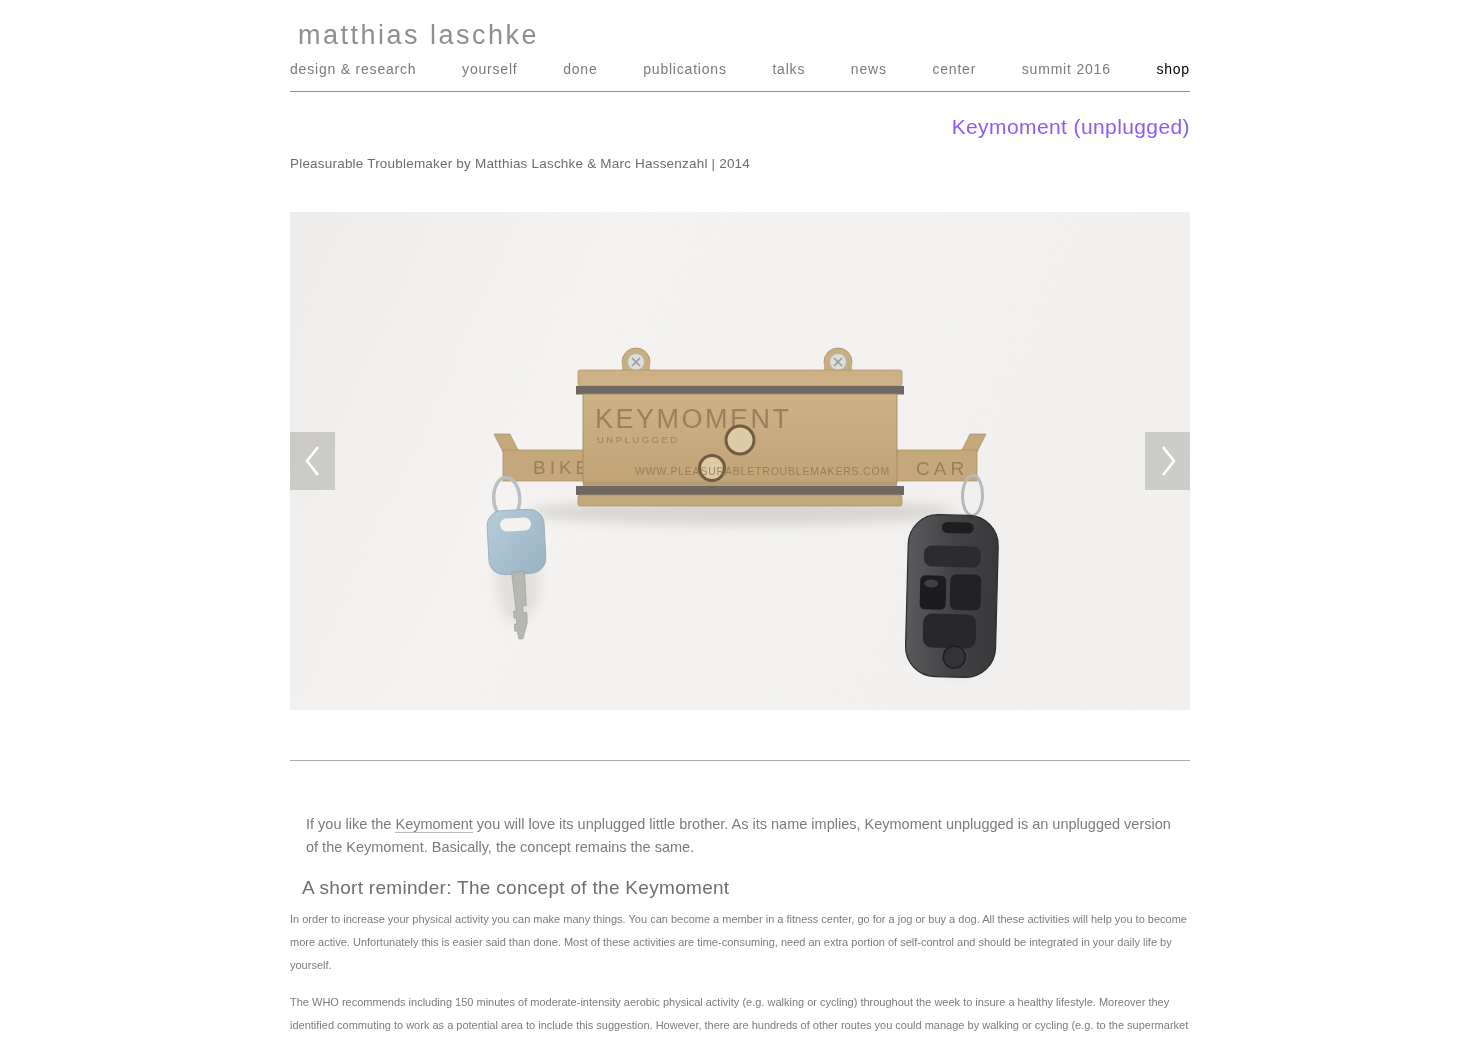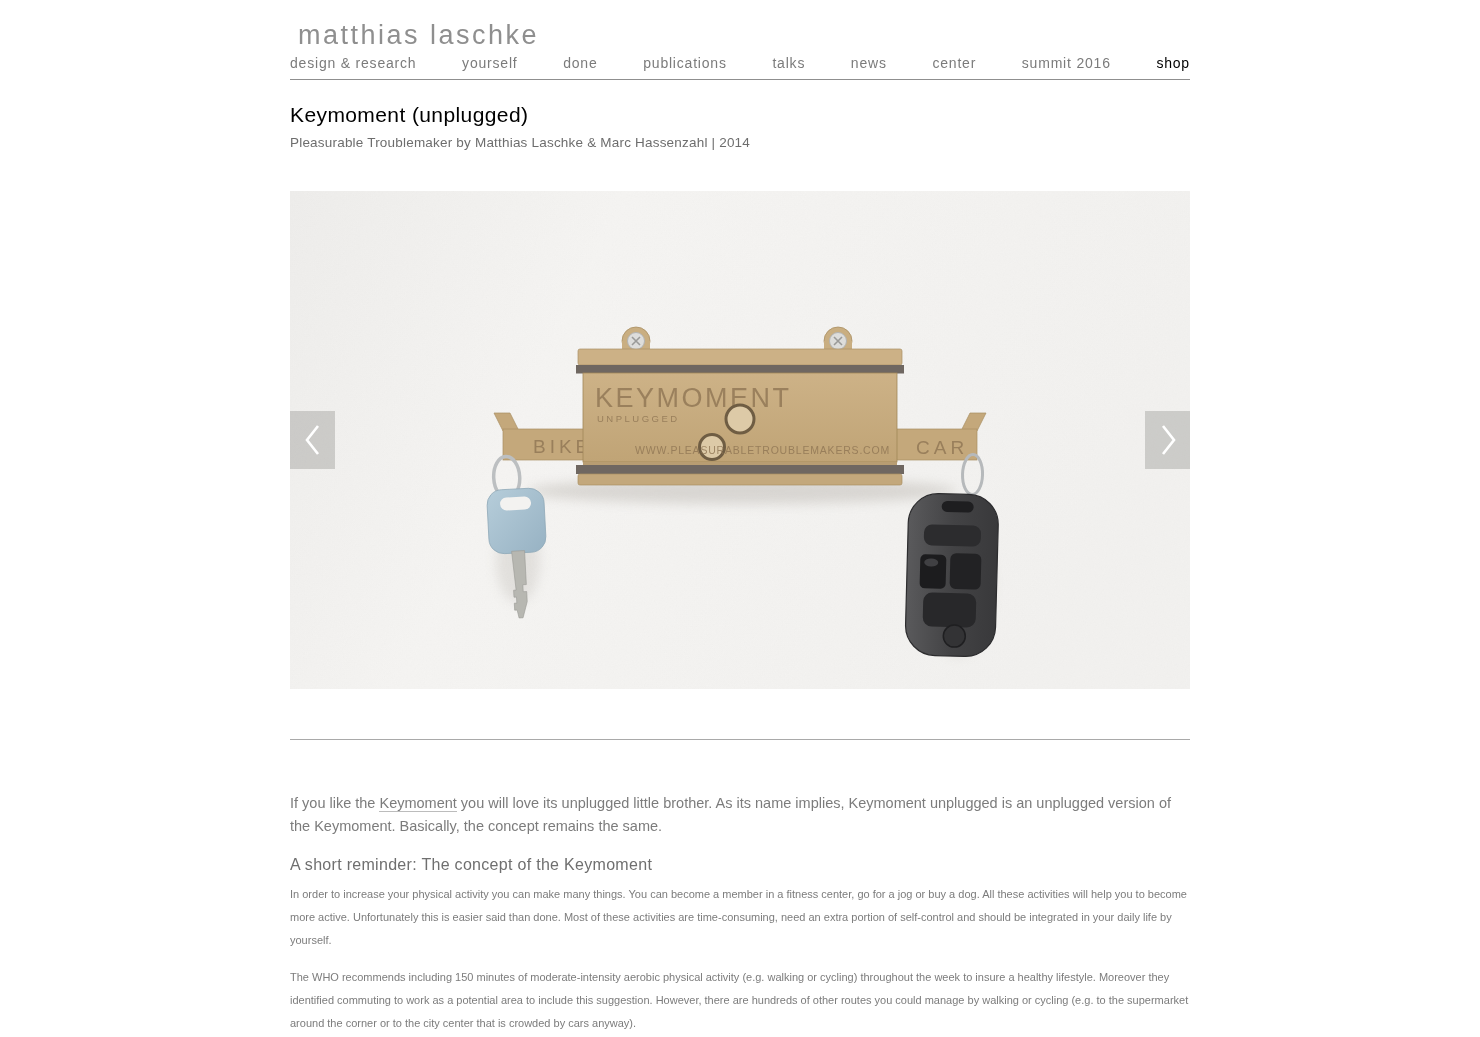--- a/index.html
+++ b/index.html
@@ -18,44 +18,45 @@
     font-size: 27px;
     font-weight: 400;
     color: #8f8f8f;
     letter-spacing: 2.5px;
     cursor: pointer;
   }
   .main-nav {
     display: flex;
     justify-content: space-between;
     align-items: baseline;
-    margin-top: 4px;
-    padding-bottom: 8px;
+    margin-top: 10px;
+    padding-bottom: 14px;
     border-bottom: 1px solid #8f8f8f;
   }
   .nav-link {
     font-size: 14px;
     color: #7b7b7b;
     letter-spacing: 0.8px;
     text-decoration: none;
     cursor: pointer;
     white-space: nowrap;
   }
   .nav-link.active { color: #000000; }
 
   
   .page-title {
     margin: 23px 0 0;
     font-size: 21px;
     font-weight: 400;
-    color: #000000;
+    color: #8b5cf6;
     letter-spacing: 0.4px;
+    text-align: right;
   }
   .page-subtitle {
-    margin: 8px 0 0;
+    margin: 17px 0 0;
     font-size: 13.5px;
     color: #6d6d6d;
     letter-spacing: 0.2px;
   }
 
   
   .carousel {
     position: relative;
     margin-top: 41px;
     width: 900px;
@@ -83,34 +84,34 @@
   
   .divider {
     margin: 50px 0 0;
     border: none;
     border-top: 1px solid #a9a9a9;
     height: 0;
   }
 
   
   .intro {
-    margin: 52px 0 0;
+    margin: 52px 16px 0;
     font-size: 14.5px;
     line-height: 23px;
     color: #7c7c7c;
   }
   .inline-link {
     color: #7c7c7c;
     text-decoration: none;
     border-bottom: 1px solid #bcbcbc;
     cursor: pointer;
   }
   .section-heading {
-    margin: 18px 0 0;
-    font-size: 16px;
+    margin: 18px 12px 0;
+    font-size: 19px;
     font-weight: 400;
     color: #6f6f6f;
     letter-spacing: 0.3px;
   }
   .body-paragraph {
     margin: 9px 0 0;
     font-size: 11px;
     line-height: 23px;
     color: #7c7c7c;
   }

